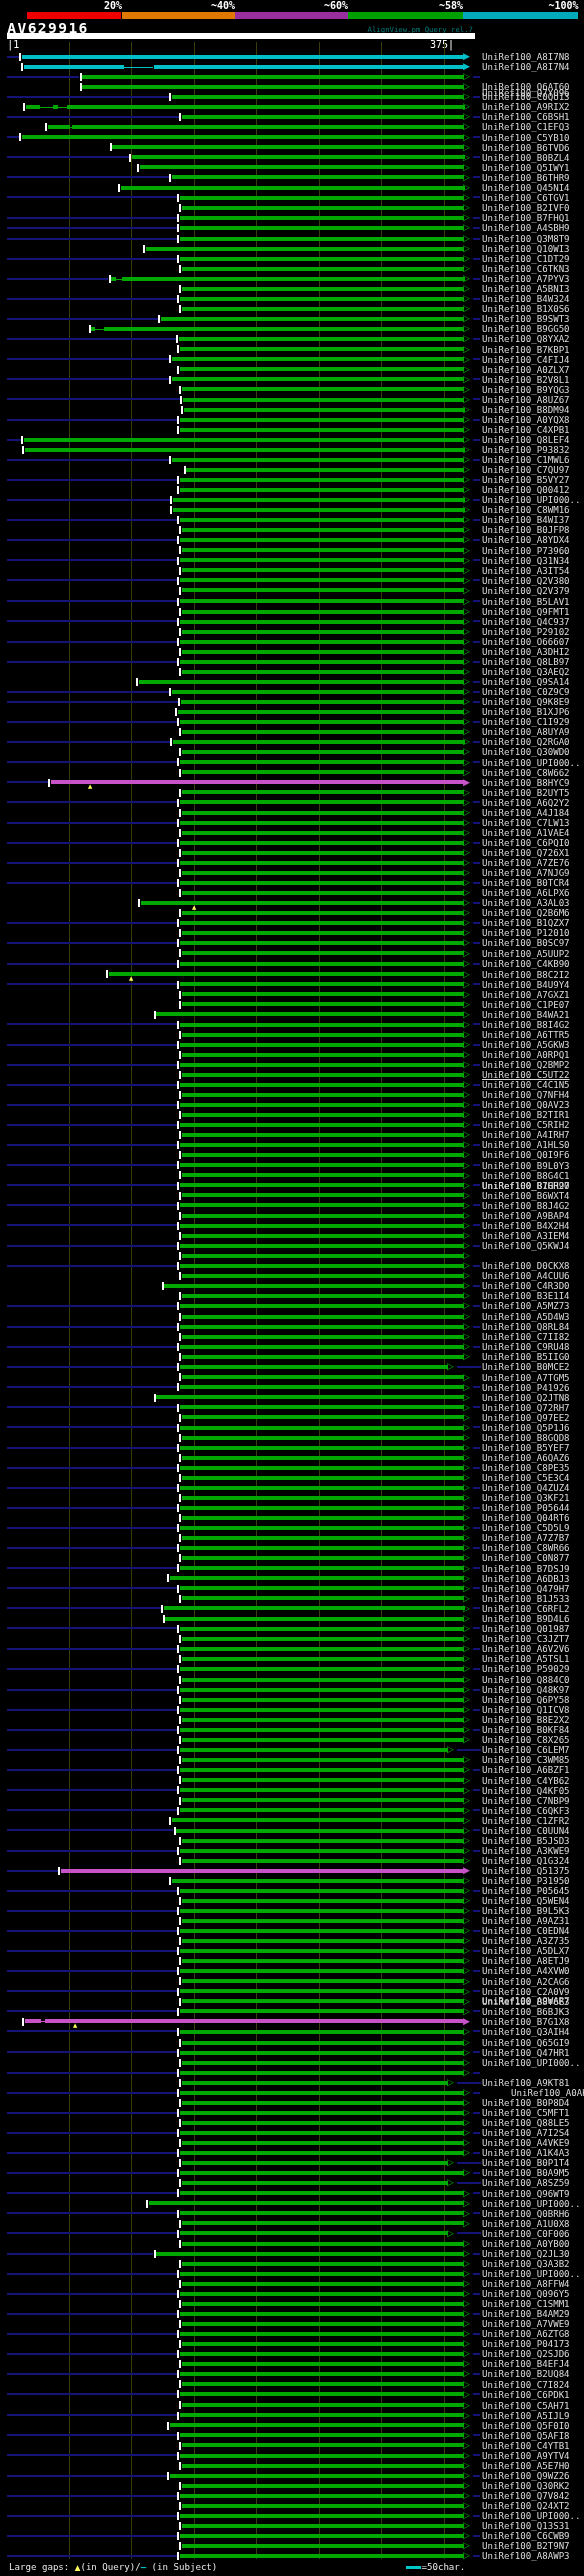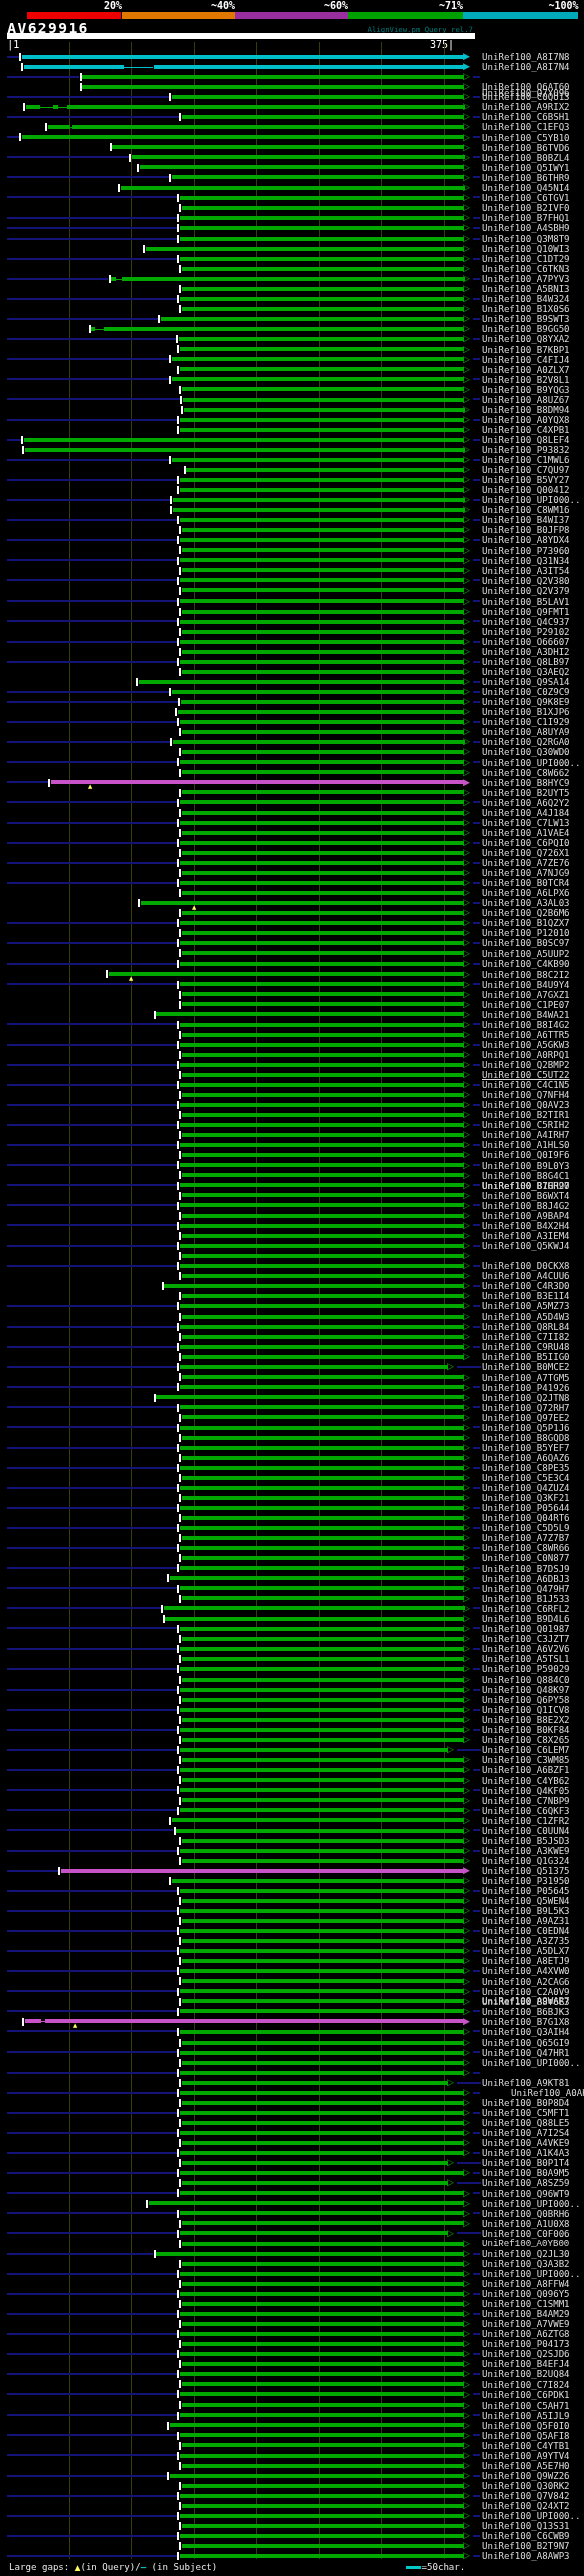--- a/index.html
+++ b/index.html
@@ -36,21 +36,21 @@
 <div id="screen">
 
   <div id="key">
       <div class="keyseg" style="left: 27.4px; width: 94px; background: rgb(238, 0, 0);"></div>
       <div class="keylabel" style="right: 463px;">20%</div>
       <div class="keyseg" style="left: 122px; width: 113px; background: rgb(224, 120, 0);"></div>
       <div class="keylabel" style="right: 350px;">~40%</div>
       <div class="keyseg" style="left: 235px; width: 113px; background: rgb(153, 47, 158);"></div>
       <div class="keylabel" style="right: 237px;">~60%</div>
       <div class="keyseg" style="left: 348px; width: 115px; background: rgb(0, 160, 0);"></div>
-      <div class="keylabel" style="right: 122px;">~71%</div>
+      <div class="keylabel" style="right: 122px;">~58%</div>
       <div class="keyseg" style="left: 463px; width: 115px; background: rgb(0, 170, 187);"></div>
       <div class="keylabel" style="right: 6.4px;">~100%</div>
     </div>
 
   <div id="title">AV629916</div>
   <div id="watermark">AlignView.pm Query rel.7</div>
 
   <div id="rulerbar"></div>
   <div id="ruler-start">|1</div>
   <div id="ruler-end">375|</div>
@@ -1597,21 +1597,21 @@
         <div class="row-tick" style="left: 177px; top: 2230px; width: 1.8px; height: 8.2px; background: rgb(255, 255, 255);"></div>
         <div class="row-bar" style="left: 180px; top: 2231px; width: 268px; height: 3.7px; background: rgb(0, 168, 0);"></div>
         <span class="row-arrow" style="left: 447px; top: 2229px; color: rgb(0, 168, 0);">▷</span>
         <div class="row-trail" style="left: 457px; top: 2232px; width: 24px; height: 1.8px; background: rgb(19, 19, 120);"></div>
         <span class="row-label" style="top: 2229px;">UniRef100_C0F006</span>
       </div>
       <div>
         <div class="row-tick" style="left: 179px; top: 2240px; width: 1.8px; height: 8.2px; background: rgb(255, 255, 255);"></div>
         <div class="row-bar" style="left: 182px; top: 2242px; width: 282px; height: 3.7px; background: rgb(0, 168, 0);"></div>
         <span class="row-arrow" style="left: 463px; top: 2239px; color: rgb(0, 168, 0);">▷</span>
-        <span class="row-label" style="top: 2239px; font-family: Liberation Mono, monospace;">UniRef100_A0YB00</span>
+        <span class="row-label" style="top: 2239px;">UniRef100_A0YB00</span>
       </div>
       <div>
         <div class="row-lead" style="left: 7.3px; top: 2253px; width: 146px; height: 1.8px; background: rgb(19, 19, 120);"></div>
         <div class="row-tick" style="left: 154px; top: 2250px; width: 1.8px; height: 8.2px; background: rgb(255, 255, 255);"></div>
         <div class="row-bar" style="left: 156px; top: 2252px; width: 308px; height: 3.7px; background: rgb(0, 168, 0);"></div>
         <span class="row-arrow" style="left: 463px; top: 2249px; color: rgb(0, 168, 0);">▷</span>
         <div class="row-trail" style="left: 473px; top: 2253px; width: 7.3px; height: 1.8px; background: rgb(19, 19, 120);"></div>
         <span class="row-label" style="top: 2249px;">UniRef100_Q2JL30</span>
       </div>
       <div>

